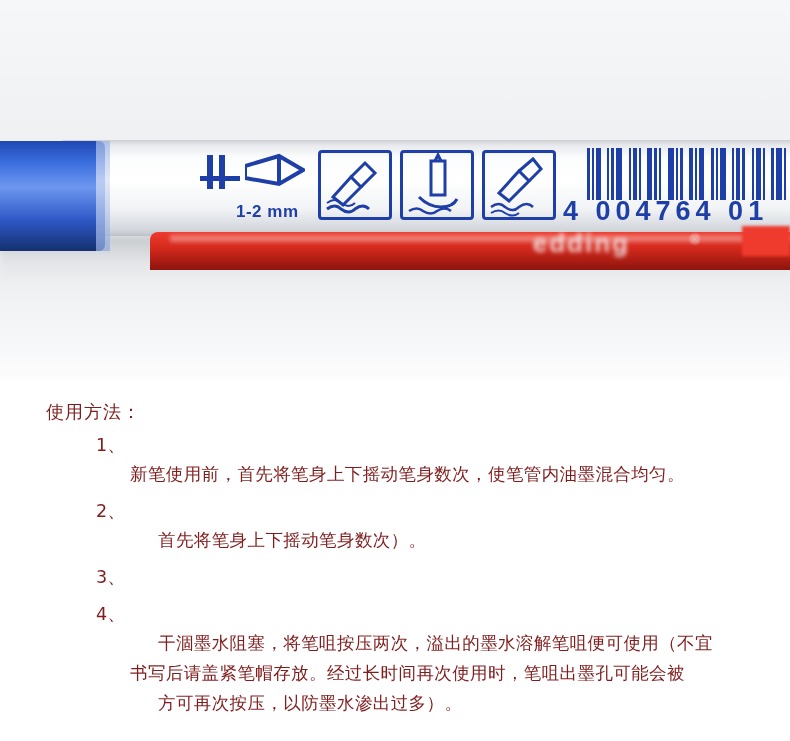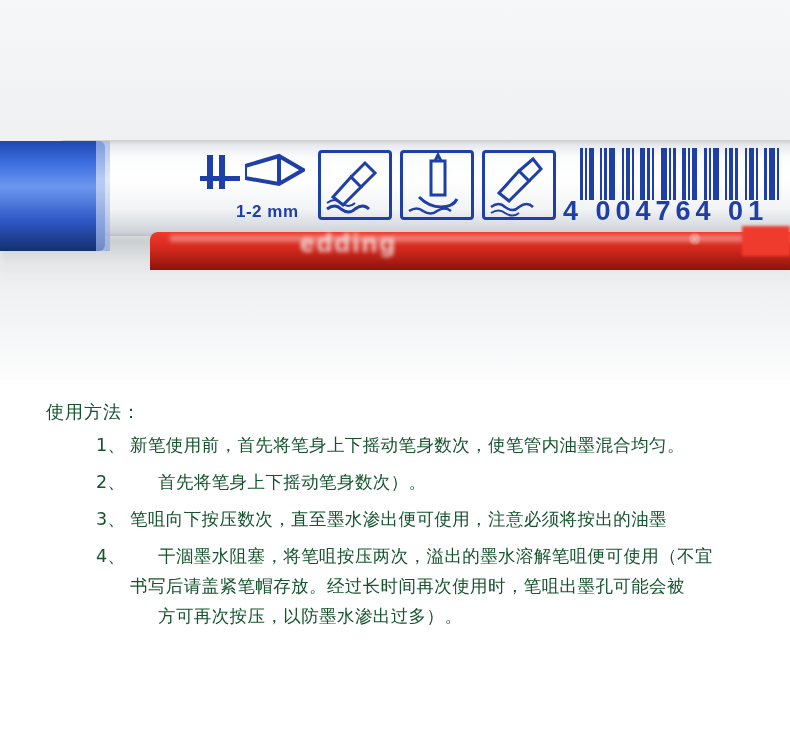--- a/index.html
+++ b/index.html
@@ -20,20 +20,21 @@
     background: #ffffff;
   }
 
   
   .photo {
     position: relative;
     width: 790px;
     height: 380px;
     overflow: hidden;
     background: linear-gradient(180deg, #f2f3f5 0%, #eceef0 42%, #e6e8ea 55%, #f4f5f6 100%);
+    text-align: right;
   }
   
   .photo-bg-top {
     position: absolute;
     left: 0; top: 0; width: 790px; height: 150px;
     background: linear-gradient(180deg, #f6f7f8 0%, #eef0f2 100%);
   }
   .photo-bg-bottom {
     position: absolute;
     left: 0; top: 250px; width: 790px; height: 130px;
@@ -214,21 +215,21 @@
   }
 
   
   .instructions {
     position: absolute;
     left: 0;
     top: 382px;
     width: 790px;
     height: 359px;
     background: #ffffff;
-    color: #14532d;
+    color: #7f1d1d;
   }
   .inst-title {
     position: absolute;
     left: 46px;
     top: 18px;
     font-size: 18px;
     font-family: "DejaVu Sans", sans-serif;
     letter-spacing: 1px;
   }
   .inst-list {
@@ -250,20 +251,21 @@
     letter-spacing: 0.4px;
   }
   .inst-num {
     flex: 0 0 auto;
     width: 34px;
     text-align: left;
   }
   .inst-text {
     flex: 1 1 auto;
     text-indent: 0;
+    margin-top: 29px;
   }
   .inst-text .ln {
     display: block;
     white-space: pre;
   }
   .inst-text .ln.ind {
     padding-left: 28px;
   }
 </style>
 </head>
@@ -353,21 +355,20 @@
         </li>
         <li class="inst-item">
           <span class="inst-num">2、</span>
           <span class="inst-text">
             <span class="ln ind">首先将笔身上下摇动笔身数次）。</span>
           </span>
         </li>
         <li class="inst-item">
           <span class="inst-num">3、</span>
           <span class="inst-text">
-            <span class="ln">笔咀向下按压数次，直至墨水渗出便可使用，注意必须将按出的油墨</span>
           </span>
         </li>
         <li class="inst-item">
           <span class="inst-num">4、</span>
           <span class="inst-text">
             <span class="ln ind">干涸墨水阻塞，将笔咀按压两次，溢出的墨水溶解笔咀便可使用（不宜</span>
             <span class="ln">书写后请盖紧笔帽存放。经过长时间再次使用时，笔咀出墨孔可能会被</span>
             <span class="ln ind">方可再次按压，以防墨水渗出过多）。</span>
           </span>
         </li>

